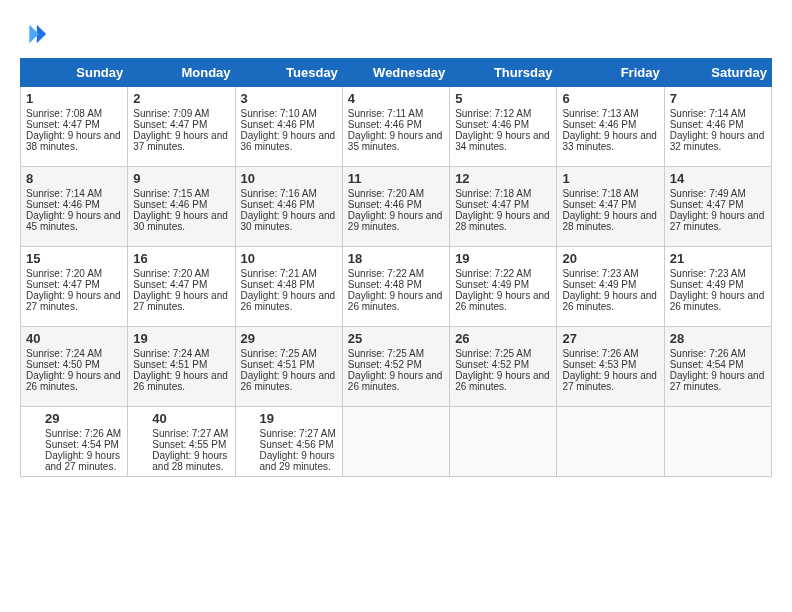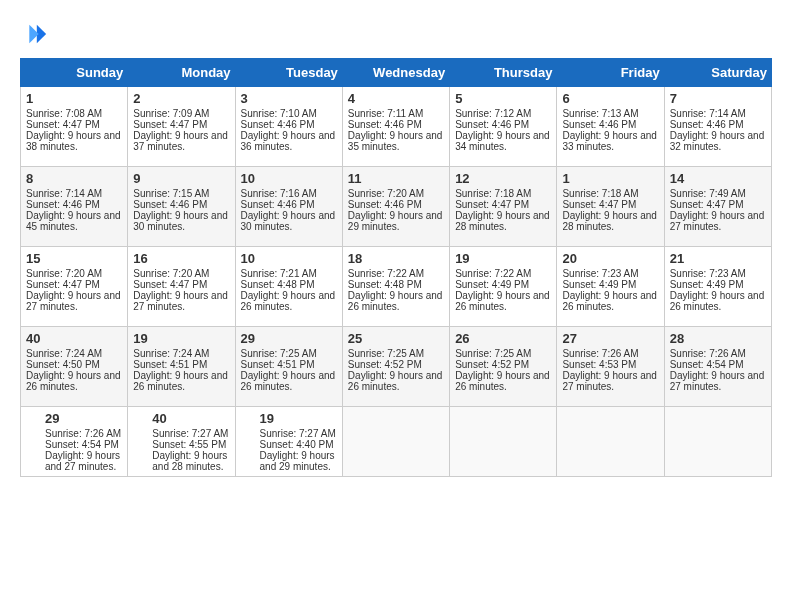--- a/index.html
+++ b/index.html
@@ -152,20 +152,20 @@
         <td><span class="day-num">19</span><span>Sunrise: 7:24 AM</span><br><span>Sunset: 4:51 PM</span><br><span>Daylight: 9 hours and 26 minutes.</span></td>
         <td><span class="day-num">29</span><span>Sunrise: 7:25 AM</span><br><span>Sunset: 4:51 PM</span><br><span>Daylight: 9 hours and 26 minutes.</span></td>
         <td><span class="day-num">25</span><span>Sunrise: 7:25 AM</span><br><span>Sunset: 4:52 PM</span><br><span>Daylight: 9 hours and 26 minutes.</span></td>
         <td><span class="day-num">26</span><span>Sunrise: 7:25 AM</span><br><span>Sunset: 4:52 PM</span><br><span>Daylight: 9 hours and 26 minutes.</span></td>
         <td><span class="day-num">27</span><span>Sunrise: 7:26 AM</span><br><span>Sunset: 4:53 PM</span><br><span>Daylight: 9 hours and 27 minutes.</span></td>
         <td><span class="day-num">28</span><span>Sunrise: 7:26 AM</span><br><span>Sunset: 4:54 PM</span><br><span>Daylight: 9 hours and 27 minutes.</span></td>
       </tr>
       <tr>
         <td class="last-row"><span class="day-num">29</span><span>Sunrise: 7:26 AM</span><br><span>Sunset: 4:54 PM</span><br><span>Daylight: 9 hours and 27 minutes.</span></td>
         <td class="last-row"><span class="day-num">40</span><span>Sunrise: 7:27 AM</span><br><span>Sunset: 4:55 PM</span><br><span>Daylight: 9 hours and 28 minutes.</span></td>
-        <td class="last-row"><span class="day-num">19</span><span>Sunrise: 7:27 AM</span><br><span>Sunset: 4:40 PM</span><br><span>Daylight: 9 hours and 29 minutes.</span></td>
+        <td class="last-row"><span class="day-num">19</span><span>Sunrise: 7:27 AM</span><br><span>Sunset: 4:56 PM</span><br><span>Daylight: 9 hours and 29 minutes.</span></td>
         <td class="last-row empty-cell"></td>
         <td class="last-row empty-cell"></td>
         <td class="last-row empty-cell"></td>
         <td class="last-row empty-cell"></td>
       </tr>
     </tbody>
 </table>
 
 </body></html>

